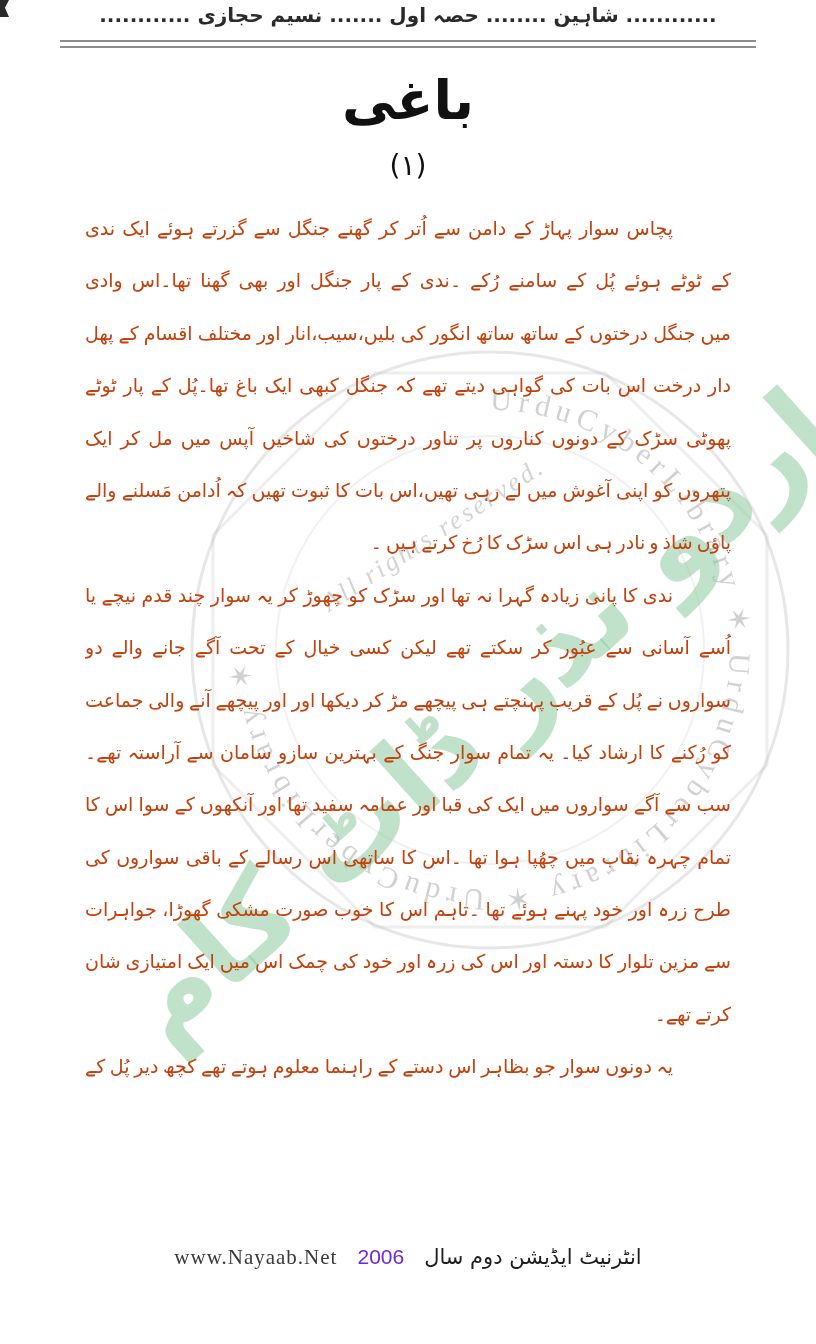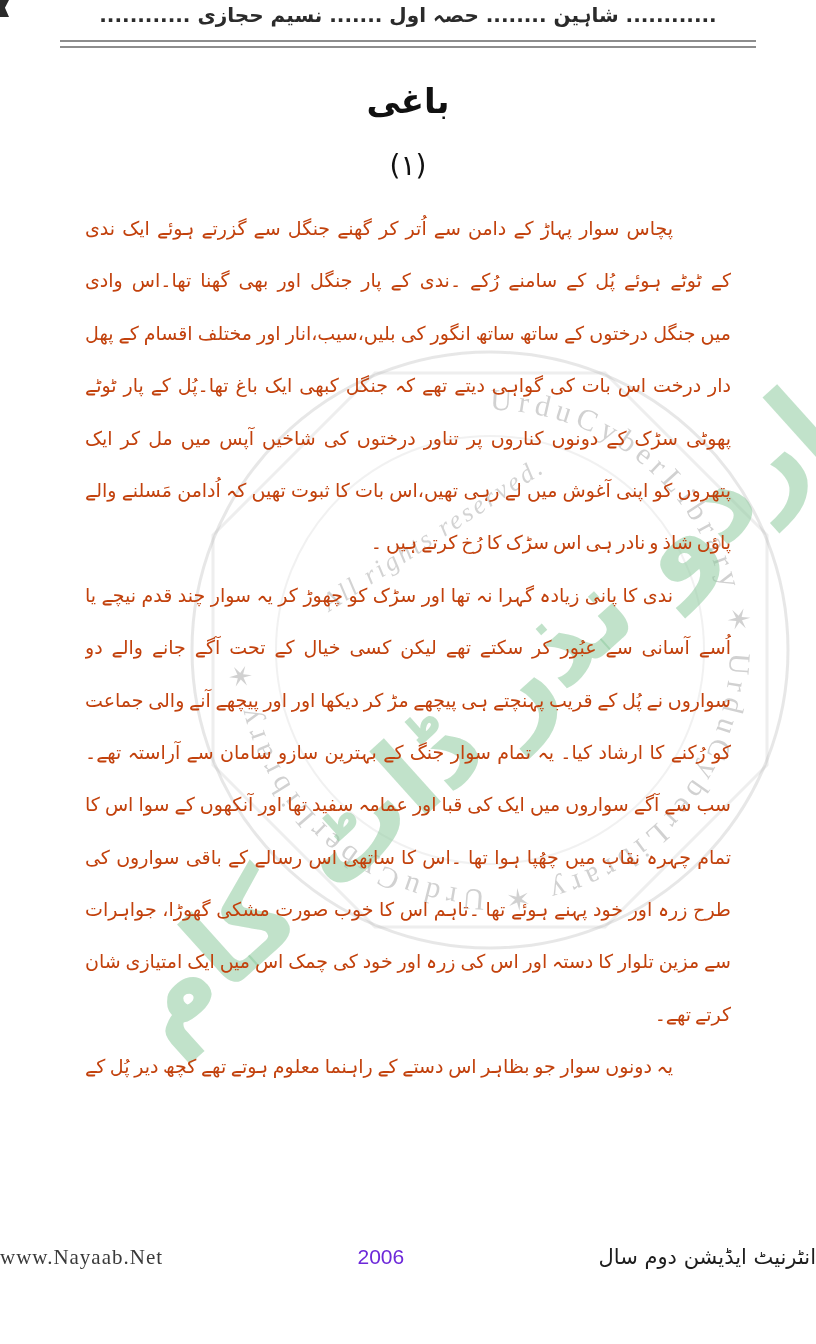--- a/index.html
+++ b/index.html
@@ -36,41 +36,41 @@
     font-size:20px; font-weight:bold; color:#2b2b2b;
     letter-spacing:0.5px; line-height:30px;
   }
   .double-rule{
     width:696px; height:4px; margin:10px auto 0 auto;
     border-top:2px solid #8d8d8d; border-bottom:2px solid #8d8d8d;
   }
   .title{
     position:relative; z-index:2; margin:12px 0 0 0;
     text-align:center; direction:rtl;
-    font-size:34px; font-weight:bold; line-height:82px; color:#111;
+    font-size:54px; font-weight:bold; line-height:82px; color:#111;
   }
   .chapter-num{
     position:relative; z-index:2;
     text-align:center; font-size:28px; line-height:40px; color:#111;
     margin-top:4px;
   }
   main{
     position:relative; z-index:2;
     margin:16px 85px 0 85px; direction:rtl;
   }
   .line{
     height:52.4px; line-height:52.4px; overflow:hidden;
     font-size:19px; word-spacing:-2px; color:#c2410c;
     text-align:justify; text-align-last:justify;
   }
   .line.indent{padding-right:58px;}
   .line.last{text-align-last:right;}
   footer{
     position:absolute; left:0; right:0; bottom:74px; z-index:2;
-    display:flex; justify-content:space-between; align-items:baseline; gap:20px;margin-top:24px;
+    display:flex; justify-content:center; align-items:baseline; gap:20px;margin-top:24px;
   }
   .footer-url{font-family:"Liberation Serif", serif; font-size:21px; color:#3a3a3a; letter-spacing:1px;}
   .footer-year{font-family:Liberation Sans, sans-serif; font-size:21px; color:#6d28d9;}
   .footer-edition{direction:rtl; font-size:21px; color:#1e1e1e;}
 </style>
 </head>
 <body>
 
 <div class="page">
 

